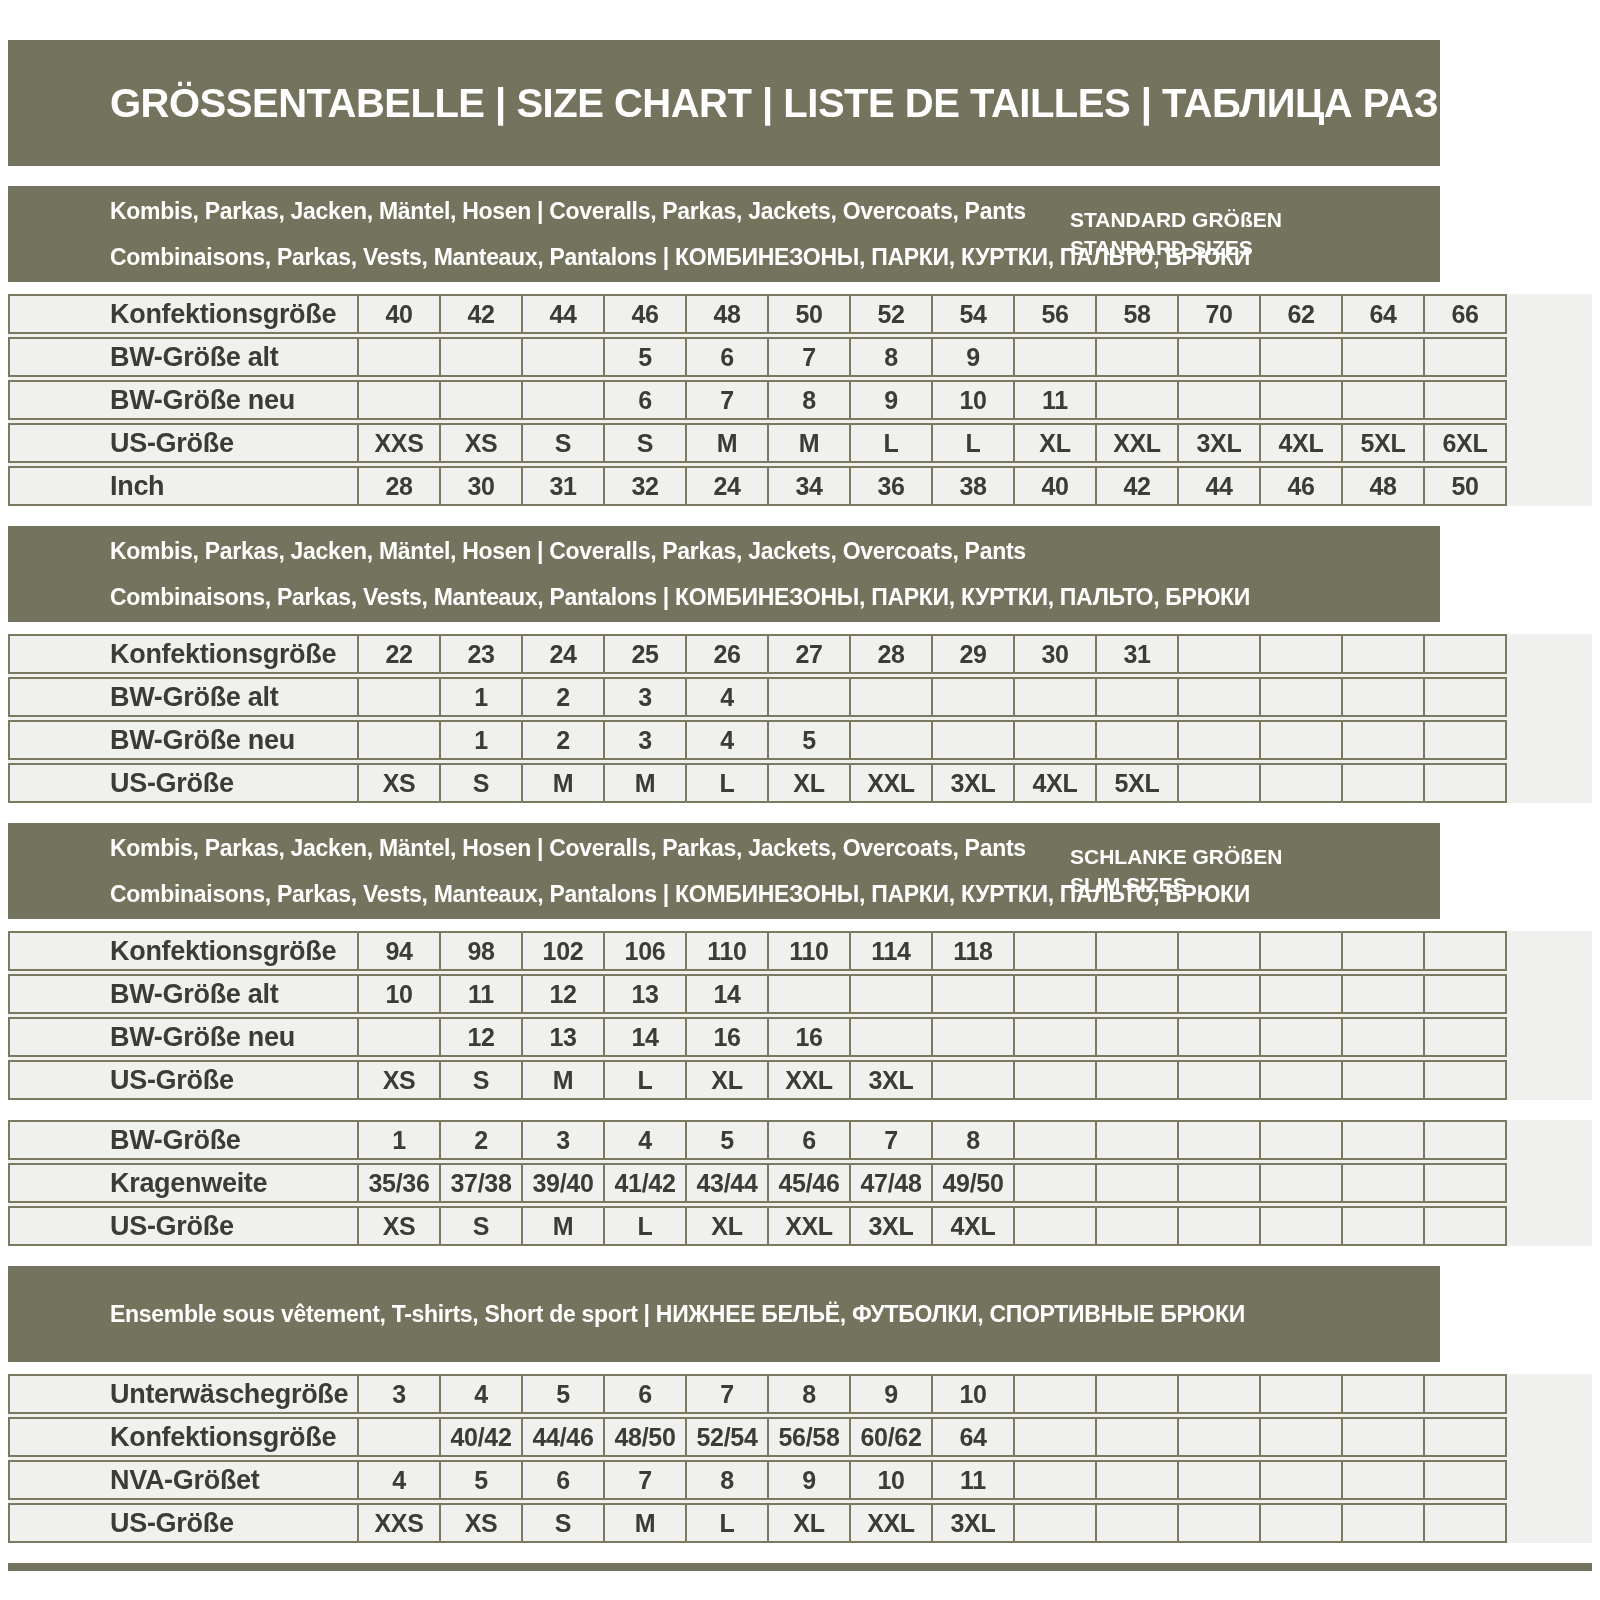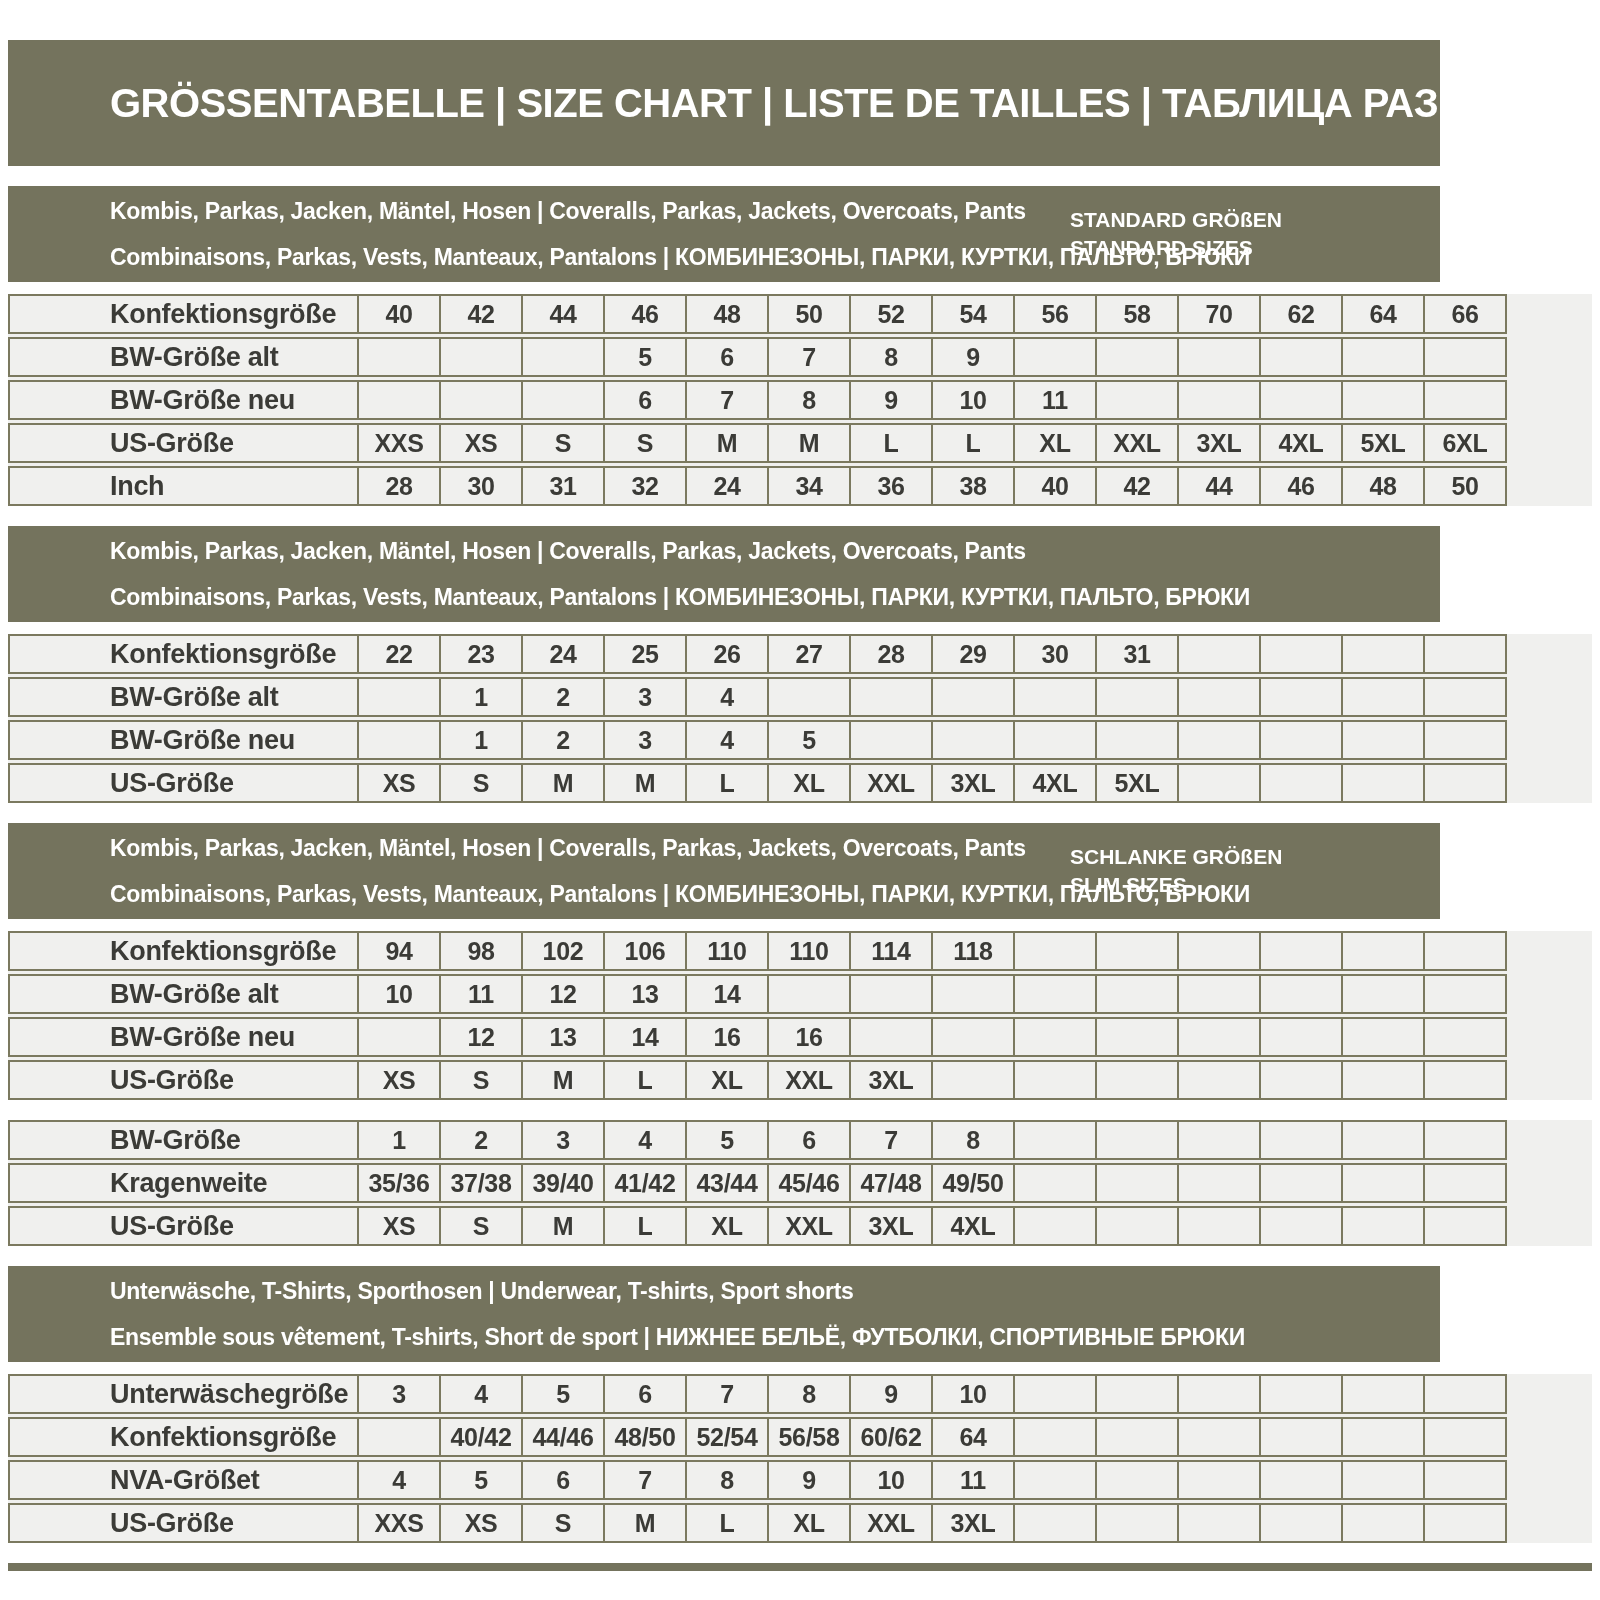--- a/index.html
+++ b/index.html
@@ -354,21 +354,20 @@
             <div class="cell"></div>
             <div class="cell"></div>
             <div class="cell"></div>
             <div class="cell"></div>
             <div class="cell"></div>
             <div class="cell"></div>
           </div>
         </div>
         <div class="bar">
           <div class="bar-main">
-            <div class="bar-line">Unterwäsche, T-Shirts, Sporthosen | Underwear, T-shirts, Sport shorts</div>
             <div class="bar-line">Ensemble sous vêtement, T-shirts, Short de sport | НИЖНЕЕ БЕЛЬЁ, ФУТБОЛКИ, СПОРТИВНЫЕ БРЮКИ</div>
           </div>
         </div>
         <div class="table">
           <div class="t-row">
             <div class="cell label">Unterwäschegröße</div>
             <div class="cell">3</div>
             <div class="cell">4</div>
             <div class="cell">5</div>
             <div class="cell">6</div>

